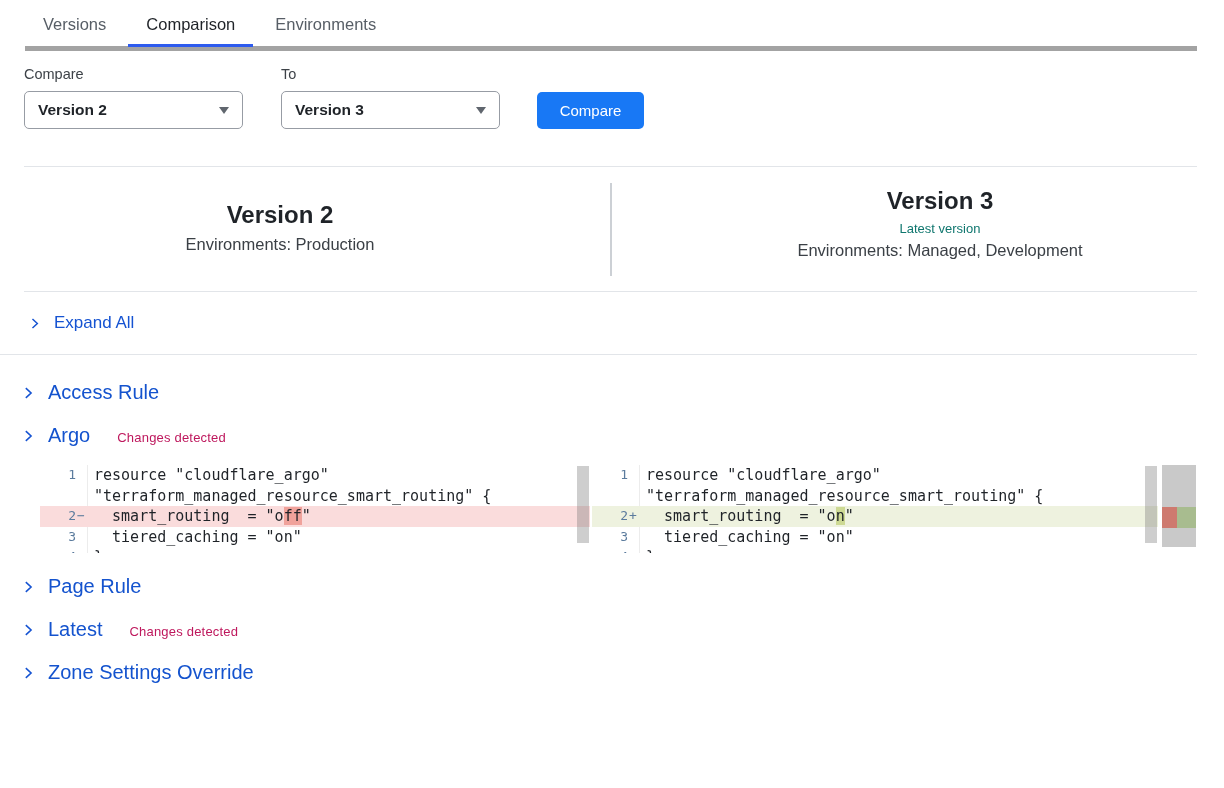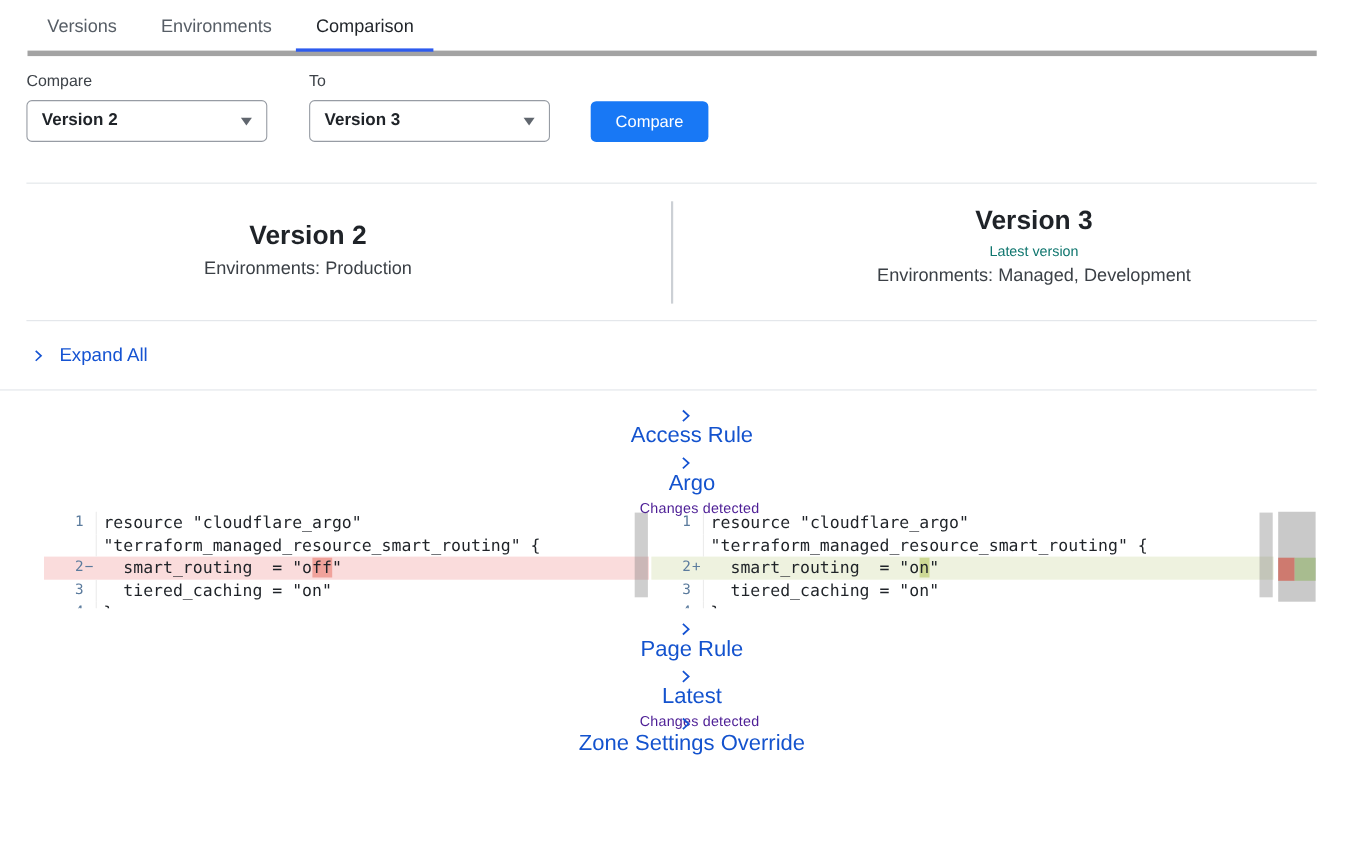--- a/index.html
+++ b/index.html
@@ -34,23 +34,23 @@
   .vh-env   { font-size:16.5px; color:#3b4046; }
   .vh-divider { position:absolute; left:586px; top:16px; bottom:15px; width:2px; background:#ccd0d5; }
 
   
   .expand-row { height:63px; margin:0 27px 0 0; border-bottom:1px solid #e2e5e9; display:flex; align-items:center; padding-left:28px; cursor:pointer; }
   .chev { color:#1553d2; flex:none; display:flex; align-items:center; }
   .expand-label { margin-left:13px; font-size:17px; color:#1553d2;text-align:right; }
 
   
   .sections { padding-top:16px; }
-  .section-row { height:43px; display:flex; align-items:center; padding-left:21px; cursor:pointer;flex-direction:column; }
+  .section-row { height:43px; display:flex; align-items:center; padding-left:21px; cursor:pointer; }
   .section-label { margin-left:13px; font-size:20px; color:#1453ce; }
-  .section-badge { margin-left:27px; font-size:13px; color:#4c1d95; letter-spacing:0.2px; padding-top:3px; }
+  .section-badge { margin-left:27px; font-size:13px; color:#be185d; letter-spacing:0.2px; padding-top:3px; }
 
   
   .diff { display:flex; margin:8px 0 12px 40px; height:88px; overflow:hidden;
           font-family:"DejaVu Sans Mono", monospace; font-size:15px; line-height:20.5px; color:#1f2328; }
   .editor { position:relative; overflow:hidden; height:100%; }
   .editor.left { width:550px; }
   .editor.right { width:566px; margin-left:2px; }
   .vrow { display:flex; height:20.5px; align-items:stretch; }
   .vrow.del { background:#fadcdc; }
   .vrow.ins { background:#eef2df; }
@@ -64,22 +64,22 @@
   .vscroll { position:absolute; top:1px; right:1px; width:12px; height:77px; background:rgba(112,112,112,0.34); cursor:pointer; }
   .minimap { flex:none; width:34px; height:82px; margin-left:4px; position:relative; background:#c9c9c9; cursor:pointer; }
   .mm-del { position:absolute; left:0; top:42px; width:15px; height:21px; background:#ce7a6f; }
   .mm-ins { position:absolute; left:15px; top:42px; width:19px; height:21px; background:#a8bc8f; }
 </style>
 </head>
 <body>
 
 <div class="tabbar">
   <div class="tab">Versions</div>
+  <div class="tab active">Comparison</div>
   <div class="tab">Environments</div>
-  <div class="tab active">Comparison</div>
 </div>
 
 <div class="controls">
   <div class="control-group">
     <div class="control-label">Compare</div>
     <div class="select-box">
       <span class="value">Version 2</span>
       <span class="caret"></span>
     </div>
   </div>

